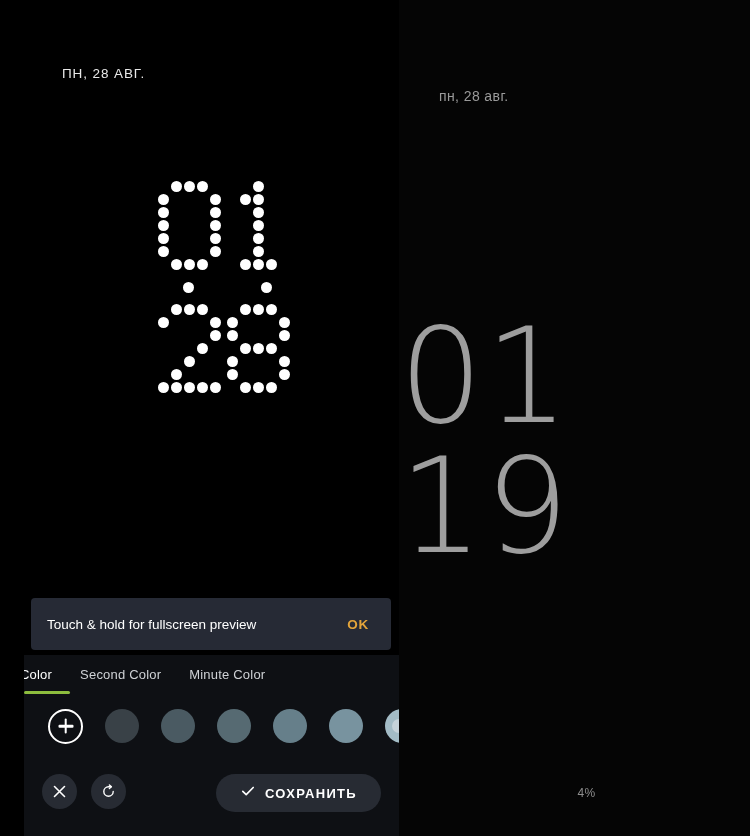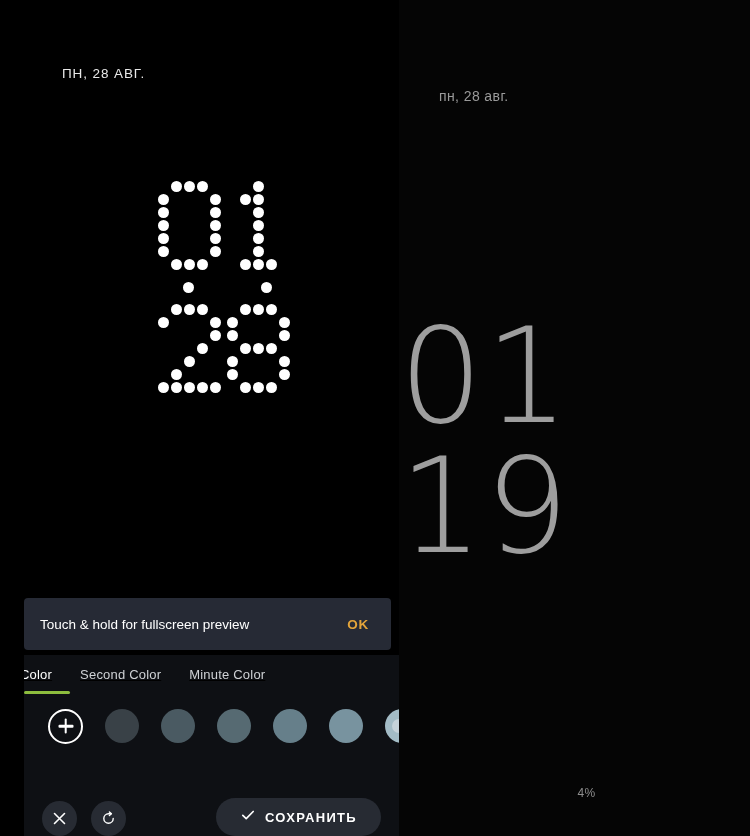--- a/index.html
+++ b/index.html
@@ -89,21 +89,21 @@
     border-radius: 50%;
     background: #ffffff;
     top: 8px;
   }
   .dot-sep i.s1 { left: 26px; }
   .dot-sep i.s2 { left: 104px; }
 
   
   .snackbar {
     position: absolute;
-    left: 0;
+    left: 7px;
     right: 8px;
     top: 598px;
     height: 52px;
     background: #262a35;
     border-radius: 4px;
     display: flex;
     align-items: center;
     justify-content: space-between;
     padding: 0 16px;
     box-sizing: border-box;
@@ -132,21 +132,20 @@
     bottom: 0;
     background: #0e1014;
   }
   .tabs {
     position: relative;
     height: 40px;
     display: flex;
     align-items: flex-start;
     overflow: hidden;
     padding-left: 0;
-    text-decoration: underline;
   }
   .tab {
     font-size: 13px;
     color: #cfd2d6;
     white-space: nowrap;
     padding: 0 14px;
     height: 40px;
     line-height: 40px;
     cursor: pointer;
     letter-spacing: 0.2px;
@@ -214,21 +213,21 @@
     width: 7px;
     height: 14px;
     border-radius: 7px 0 0 7px;
     background: #c6d3da;
   }
   .actions {
     position: absolute;
     left: 0; right: 0; bottom: 0;
     height: 62px;
     display: flex;
-    align-items: flex-end;
+    align-items: flex-start;
     padding: 0 18px;
     box-sizing: border-box;
   }
   .circle-btn {
     width: 35px;
     height: 35px;
     border-radius: 50%;
     background: #272b33;
     display: flex;
     align-items: center;

